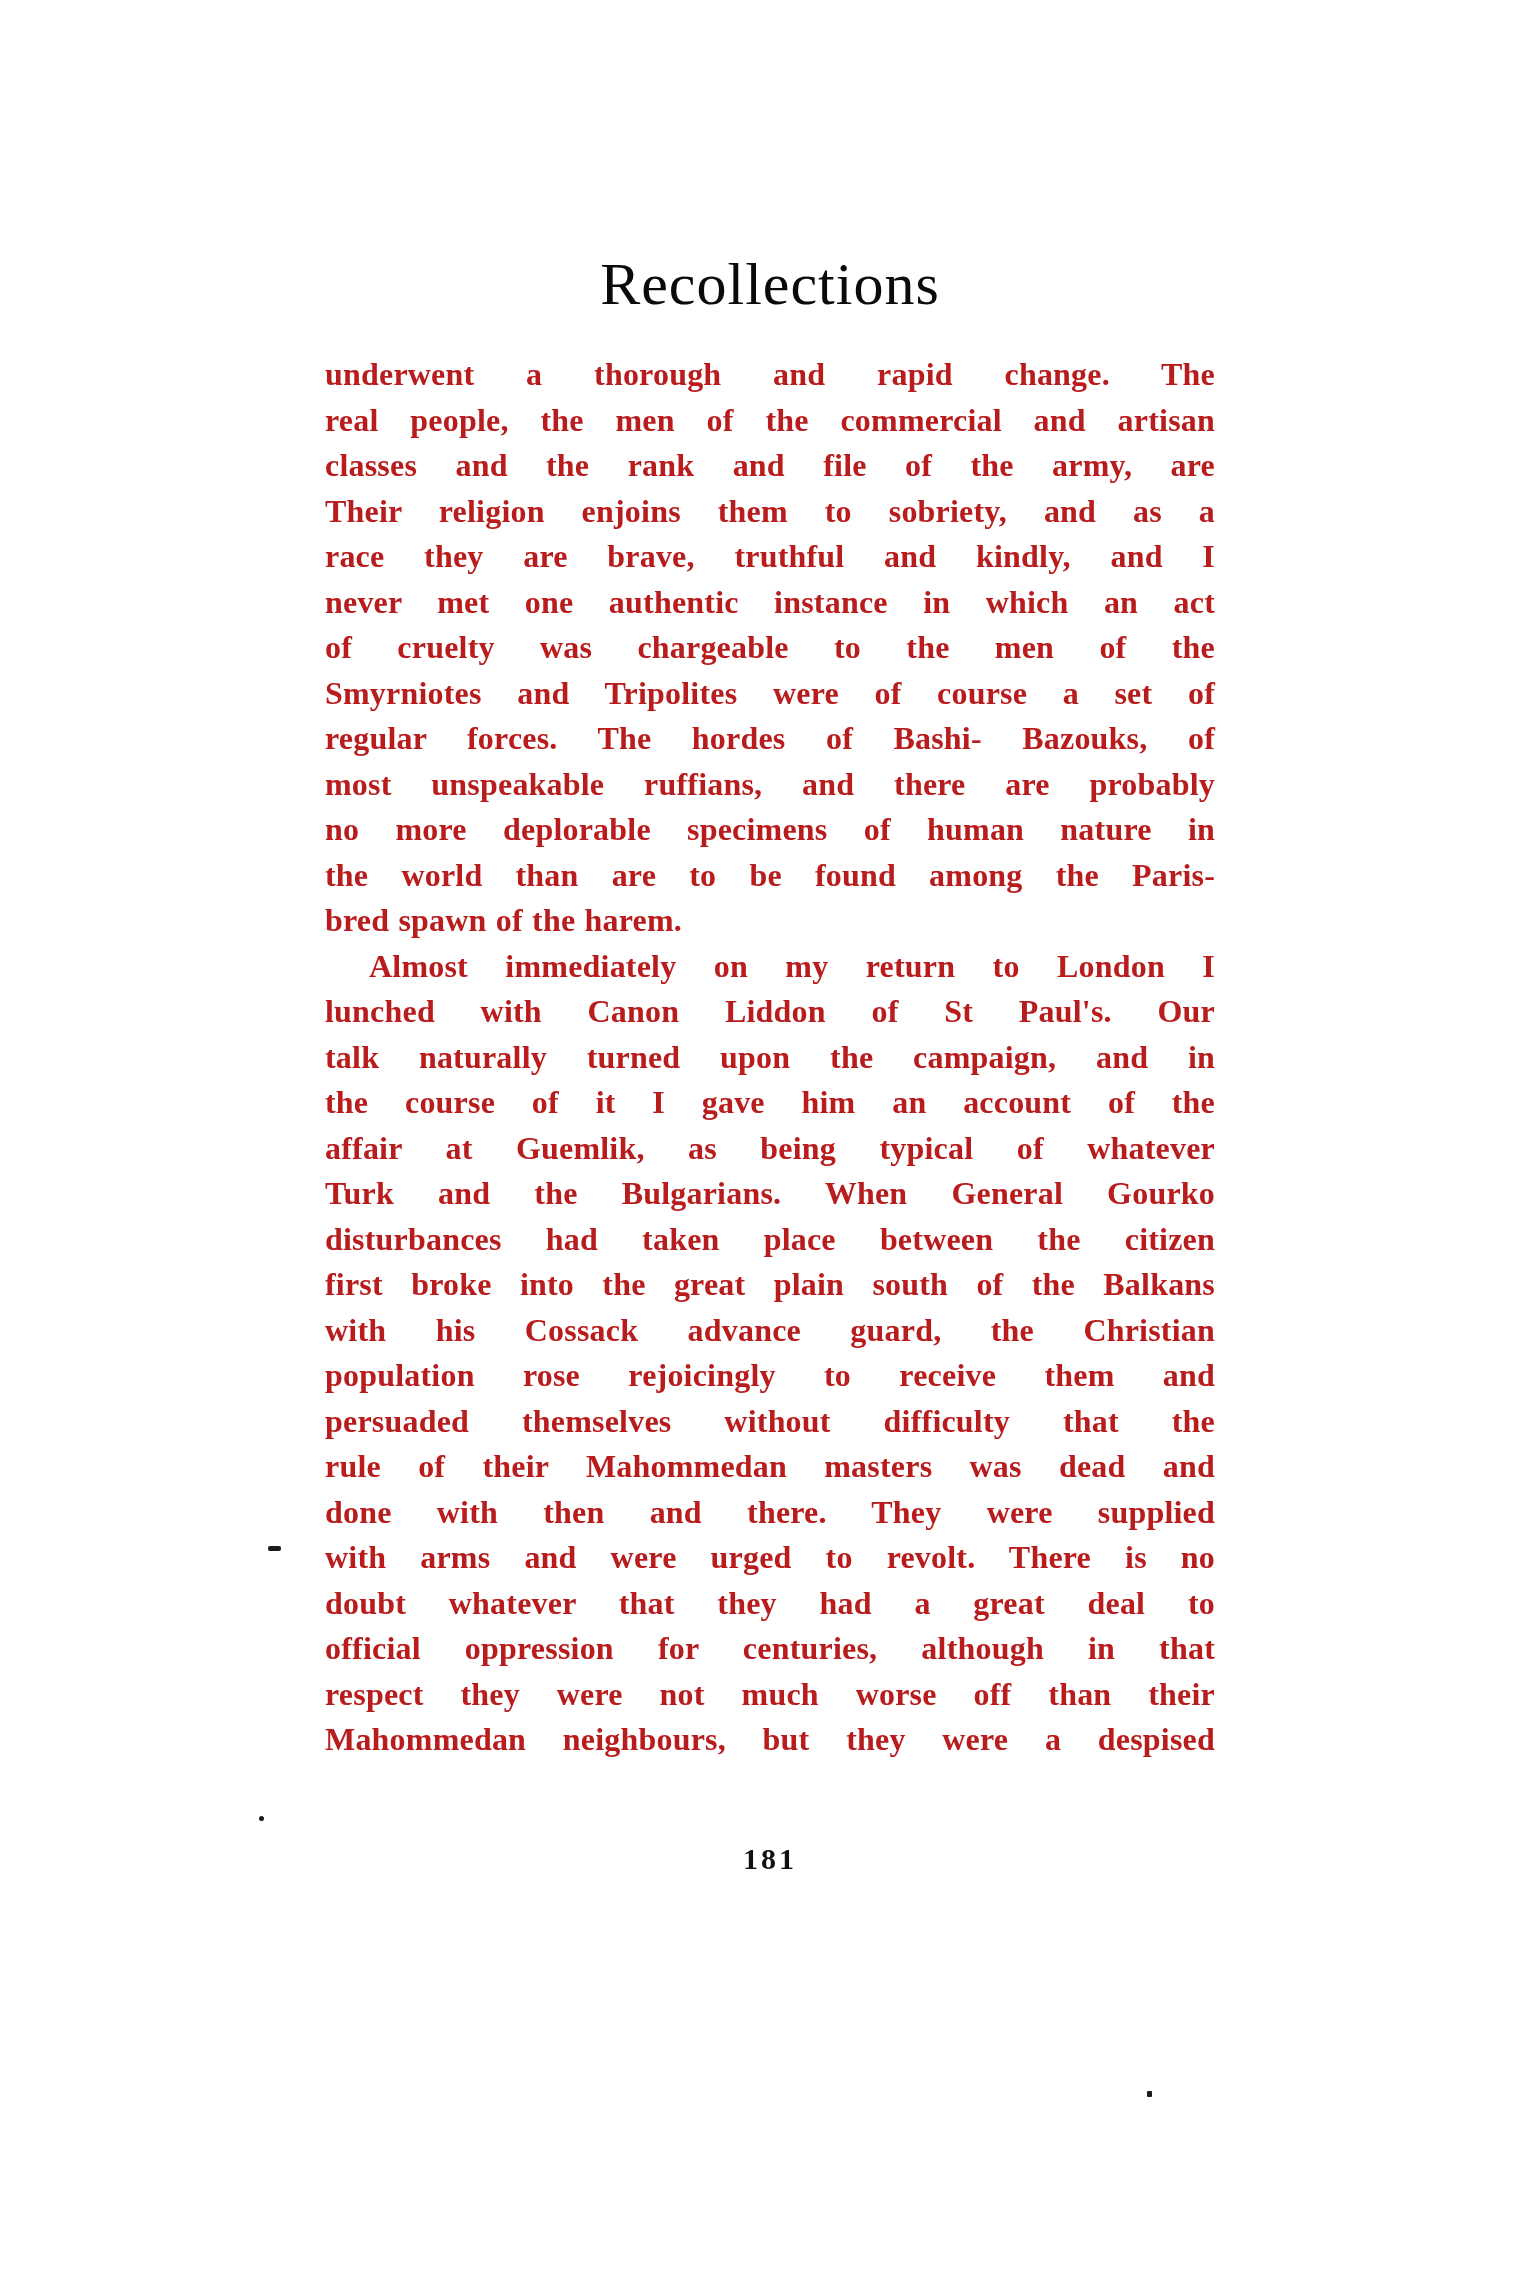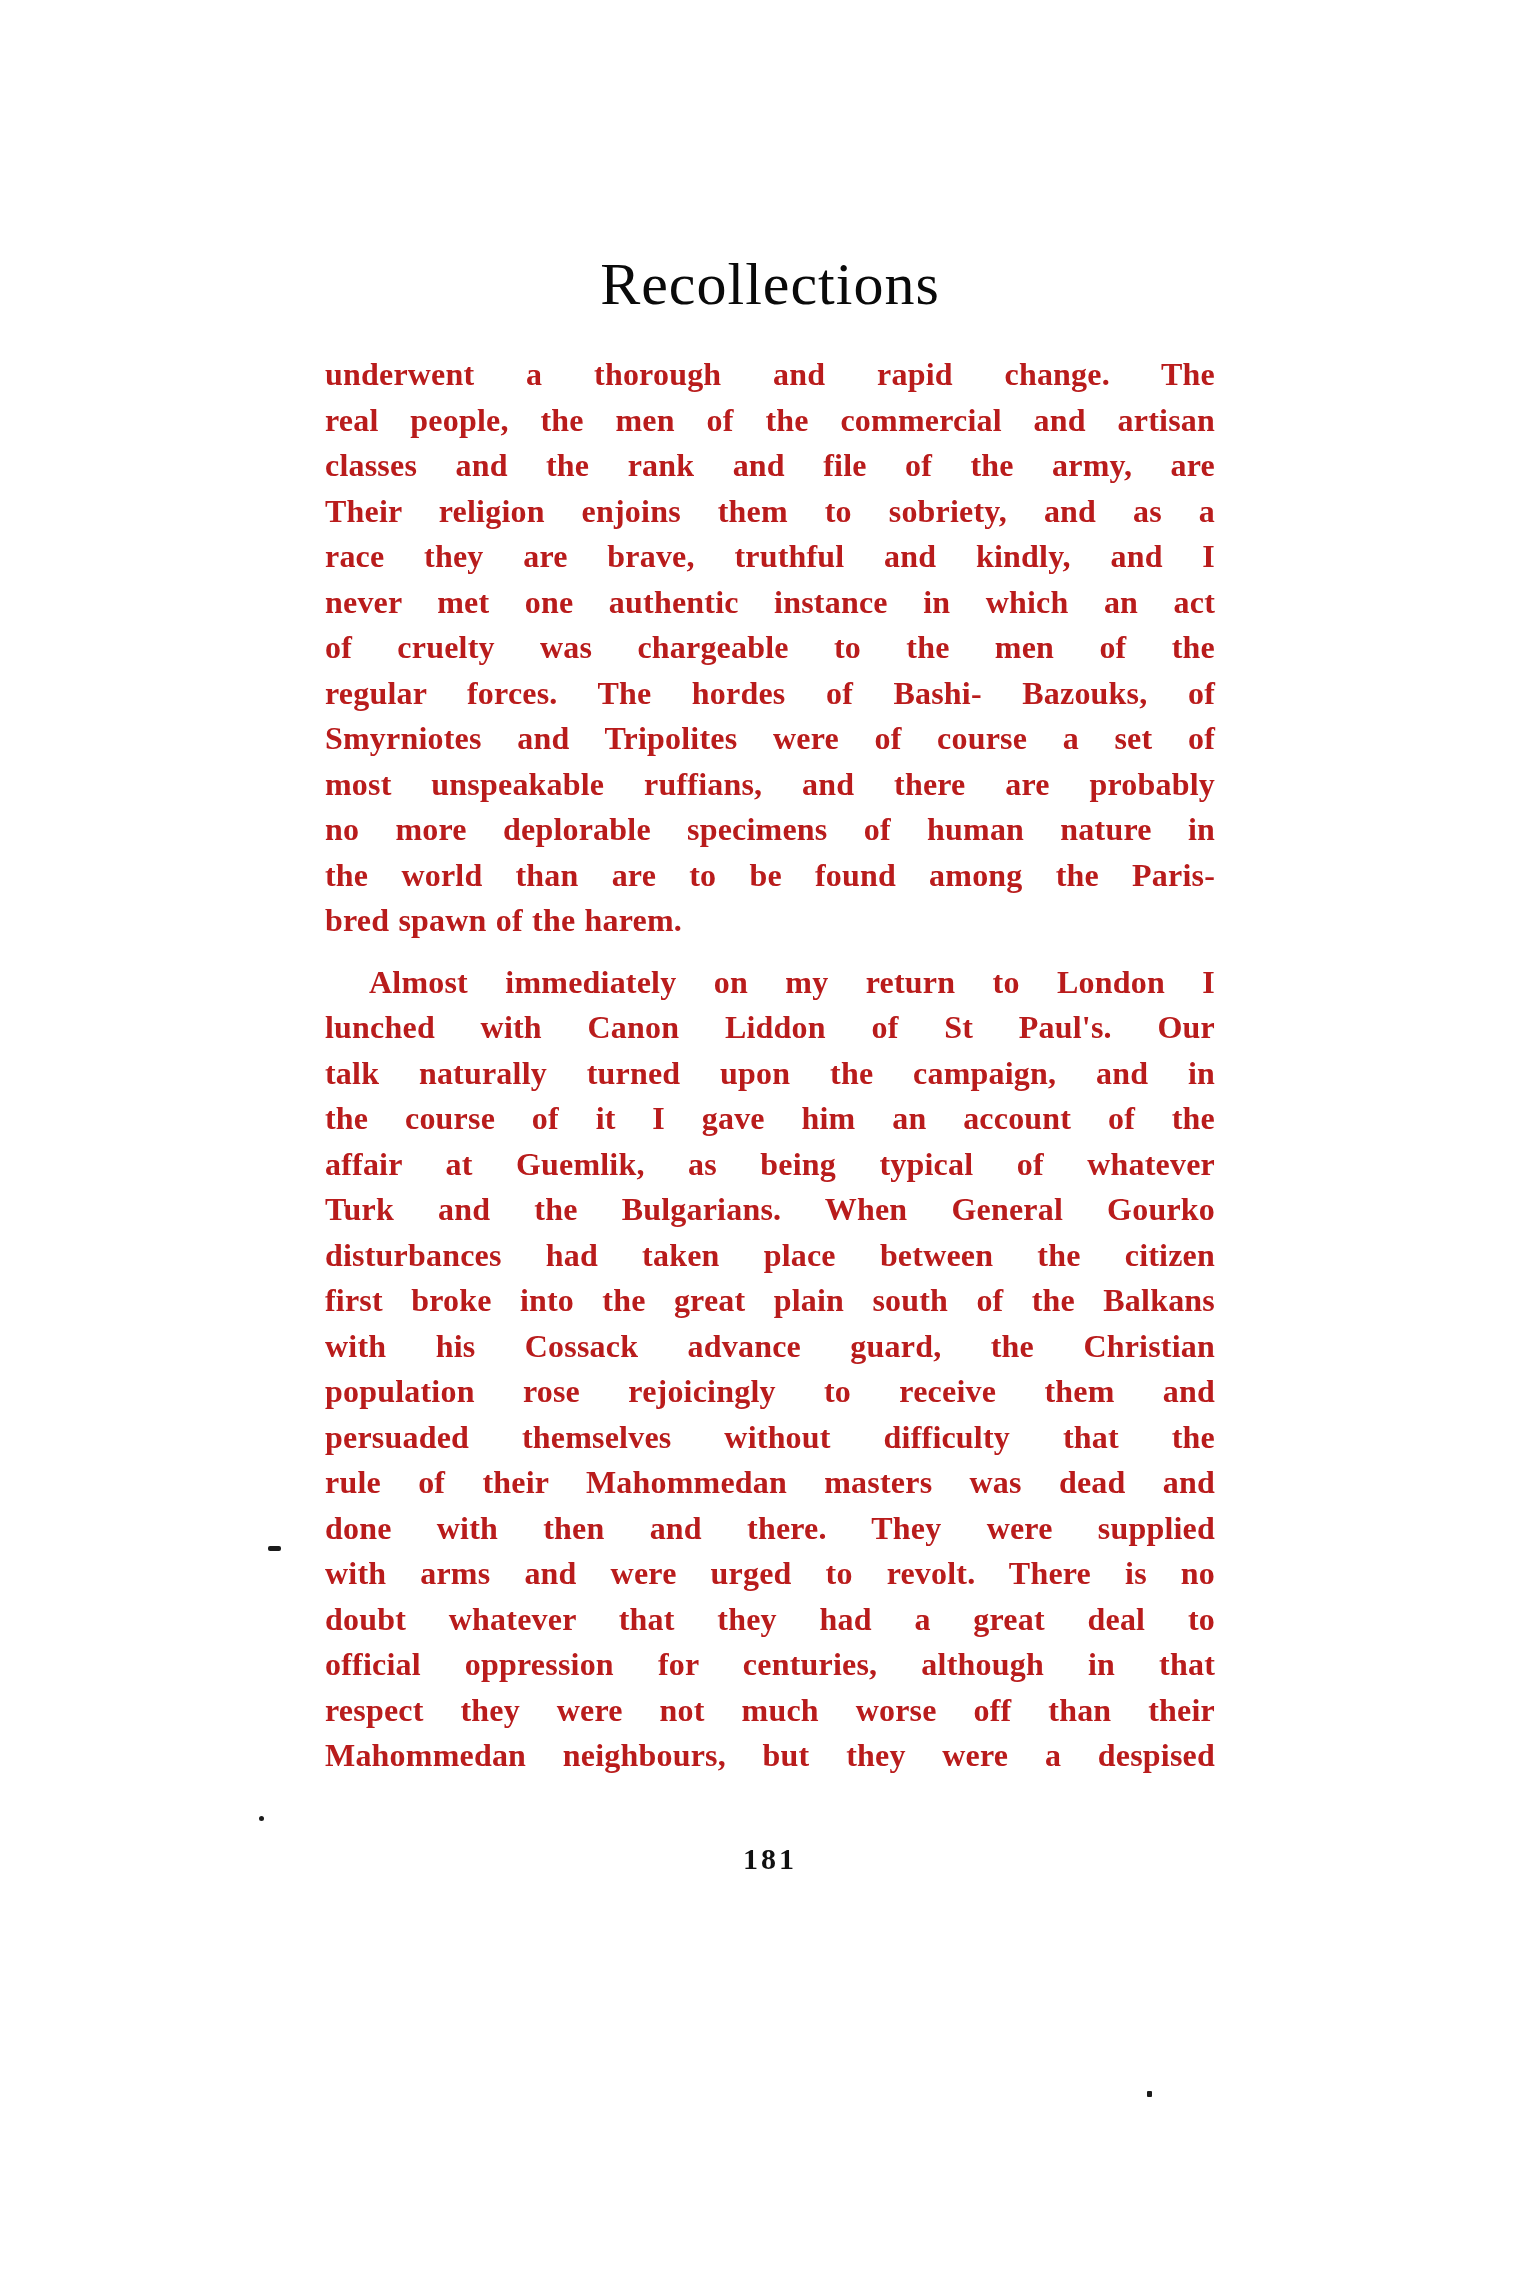--- a/index.html
+++ b/index.html
@@ -38,21 +38,20 @@
     text-align: justify;
     text-align-last: justify;
     color: #b91c1c;
     word-spacing: 1px;
   }
   .line.para-last {
     text-align-last: left;
   }
   .line.indented {
     text-indent: 44px;
-    margin-top: 16px;
   }
   .page-number {
     position: absolute;
     left: 325px;
     top: 1842px;
     width: 890px;
     text-align: center;
     font-size: 30px;
     font-weight: 600;
     letter-spacing: 3px;
@@ -80,22 +79,22 @@
   <div class="title">Recollections</div>
 
   <div class="textblock">
     <div class="line">underwent a thorough and rapid change. The</div>
     <div class="line">real people, the men of the commercial and artisan</div>
     <div class="line">classes and the rank and file of the army, are</div>
     <div class="line">Their religion enjoins them to sobriety, and as a</div>
     <div class="line">race they are brave, truthful and kindly, and I</div>
     <div class="line">never met one authentic instance in which an act</div>
     <div class="line">of cruelty was chargeable to the men of the</div>
+    <div class="line">Smyrniotes and Tripolites were of course a set of</div>
     <div class="line">regular forces. The hordes of Bashi- Bazouks, of</div>
-    <div class="line">Smyrniotes and Tripolites were of course a set of</div>
     <div class="line">most unspeakable ruffians, and there are probably</div>
     <div class="line">no more deplorable specimens of human nature in</div>
     <div class="line">the world than are to be found among the Paris-</div>
     <div class="line para-last">bred spawn of the harem.</div>
     <div class="line indented">Almost immediately on my return to London I</div>
     <div class="line">lunched with Canon Liddon of St Paul's. Our</div>
     <div class="line">talk naturally turned upon the campaign, and in</div>
     <div class="line">the course of it I gave him an account of the</div>
     <div class="line">affair at Guemlik, as being typical of whatever</div>
     <div class="line">Turk and the Bulgarians. When General Gourko</div>

